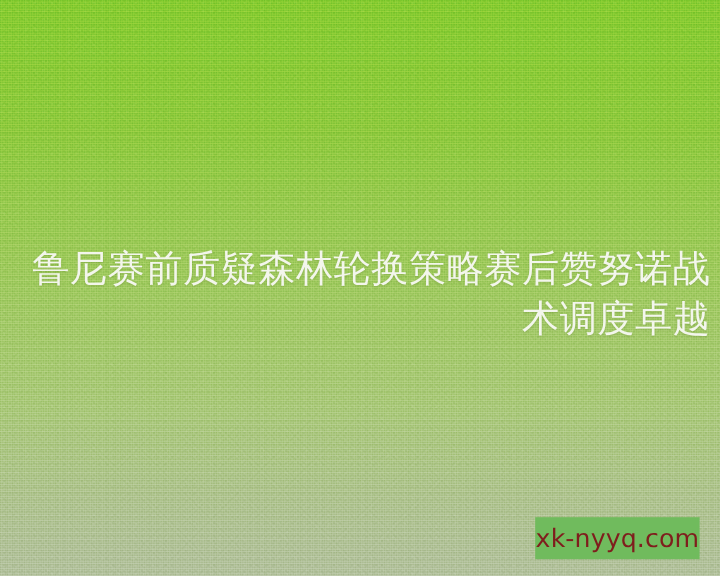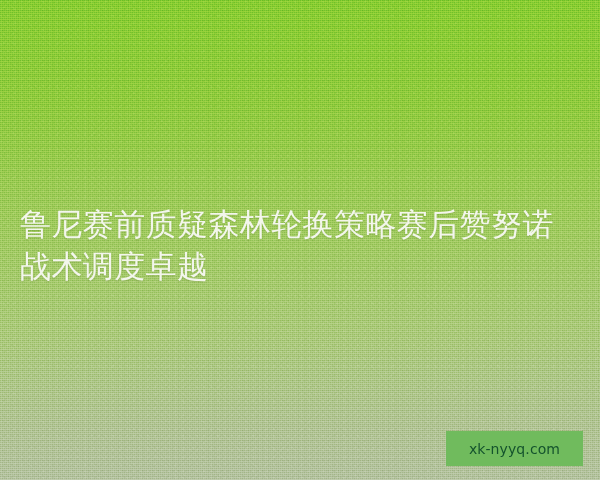--- a/index.html
+++ b/index.html
@@ -57,22 +57,22 @@
       radial-gradient(circle at 88% 54%, rgba(0,0,0,.7) 0 1px, transparent 1px);
     background-size: 7px 7px, 5px 5px, 9px 9px, 6px 6px;
   }
 
   
   #headline-wrap {
     position: absolute;
     left: 0;
     right: 0;
     top: 203px;
-    padding: 0 20px;
-    text-align: left;
+    padding: 0 8px;
+    text-align: right;
     z-index: 3;
   }
   #headline {
     margin: 0;
     font-family: "DejaVu Sans", "Liberation Sans", sans-serif;
     font-size: 31px;
     line-height: 42px;
     font-weight: 400;
     letter-spacing: .4px;
     color: #f3f6ec;
@@ -88,23 +88,23 @@
     width: 137px;
     height: 35px;
     background: #70bb5d;
     display: flex;
     align-items: center;
     justify-content: center;
     z-index: 4;
   }
   #site-badge-label {
     font-family: "DejaVu Sans", "Liberation Sans", sans-serif;
-    font-size: 14px;
+    font-size: 21px;
     font-weight: 400;
-    color: #14532d;
+    color: #7f1d1d;
     letter-spacing: .1px;
     white-space: nowrap;
   }
 </style>
 </head>
 <body>
 
 <div id="banner">
 
   <div id="grain"></div>

